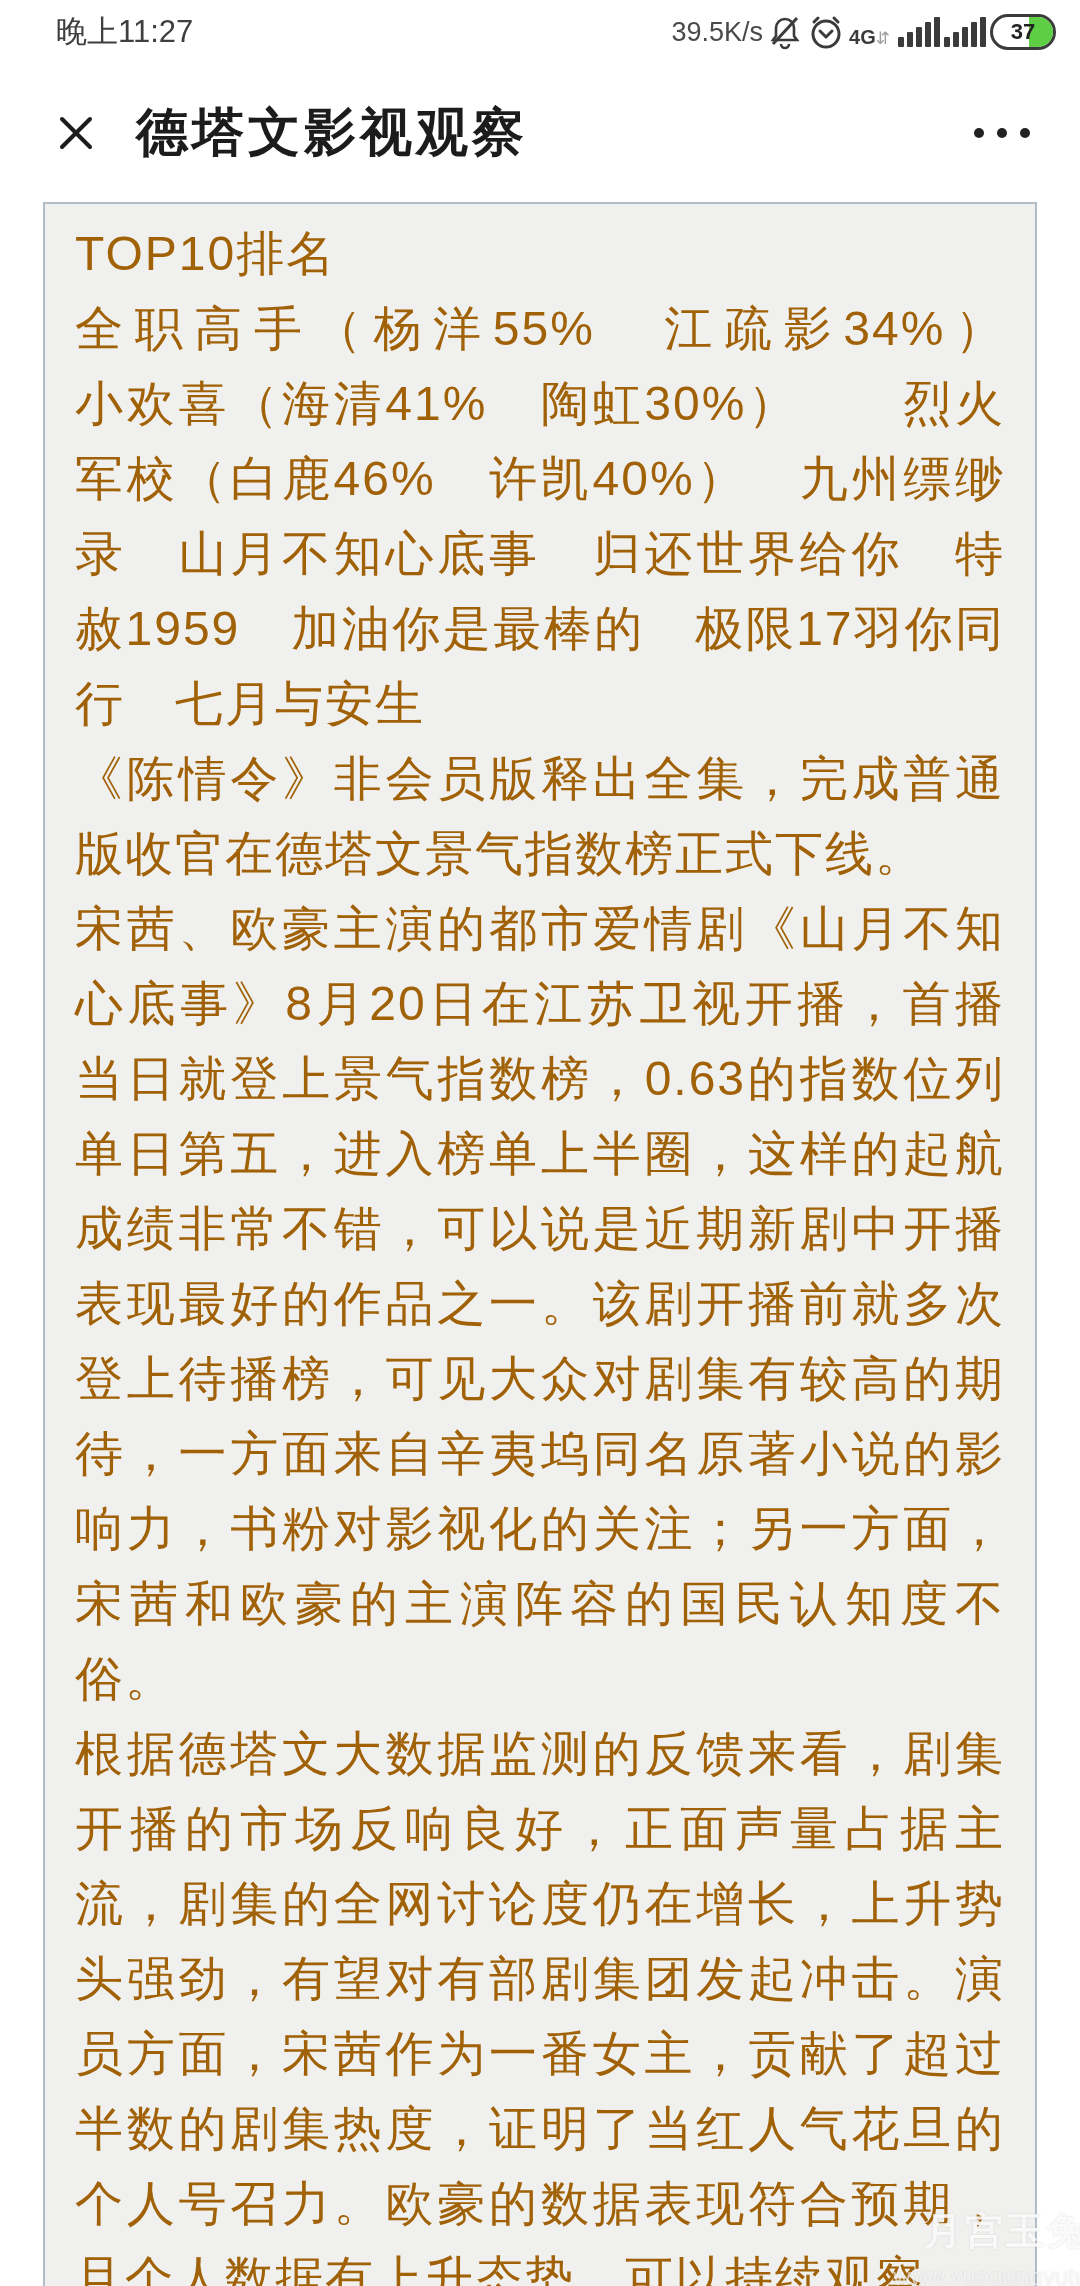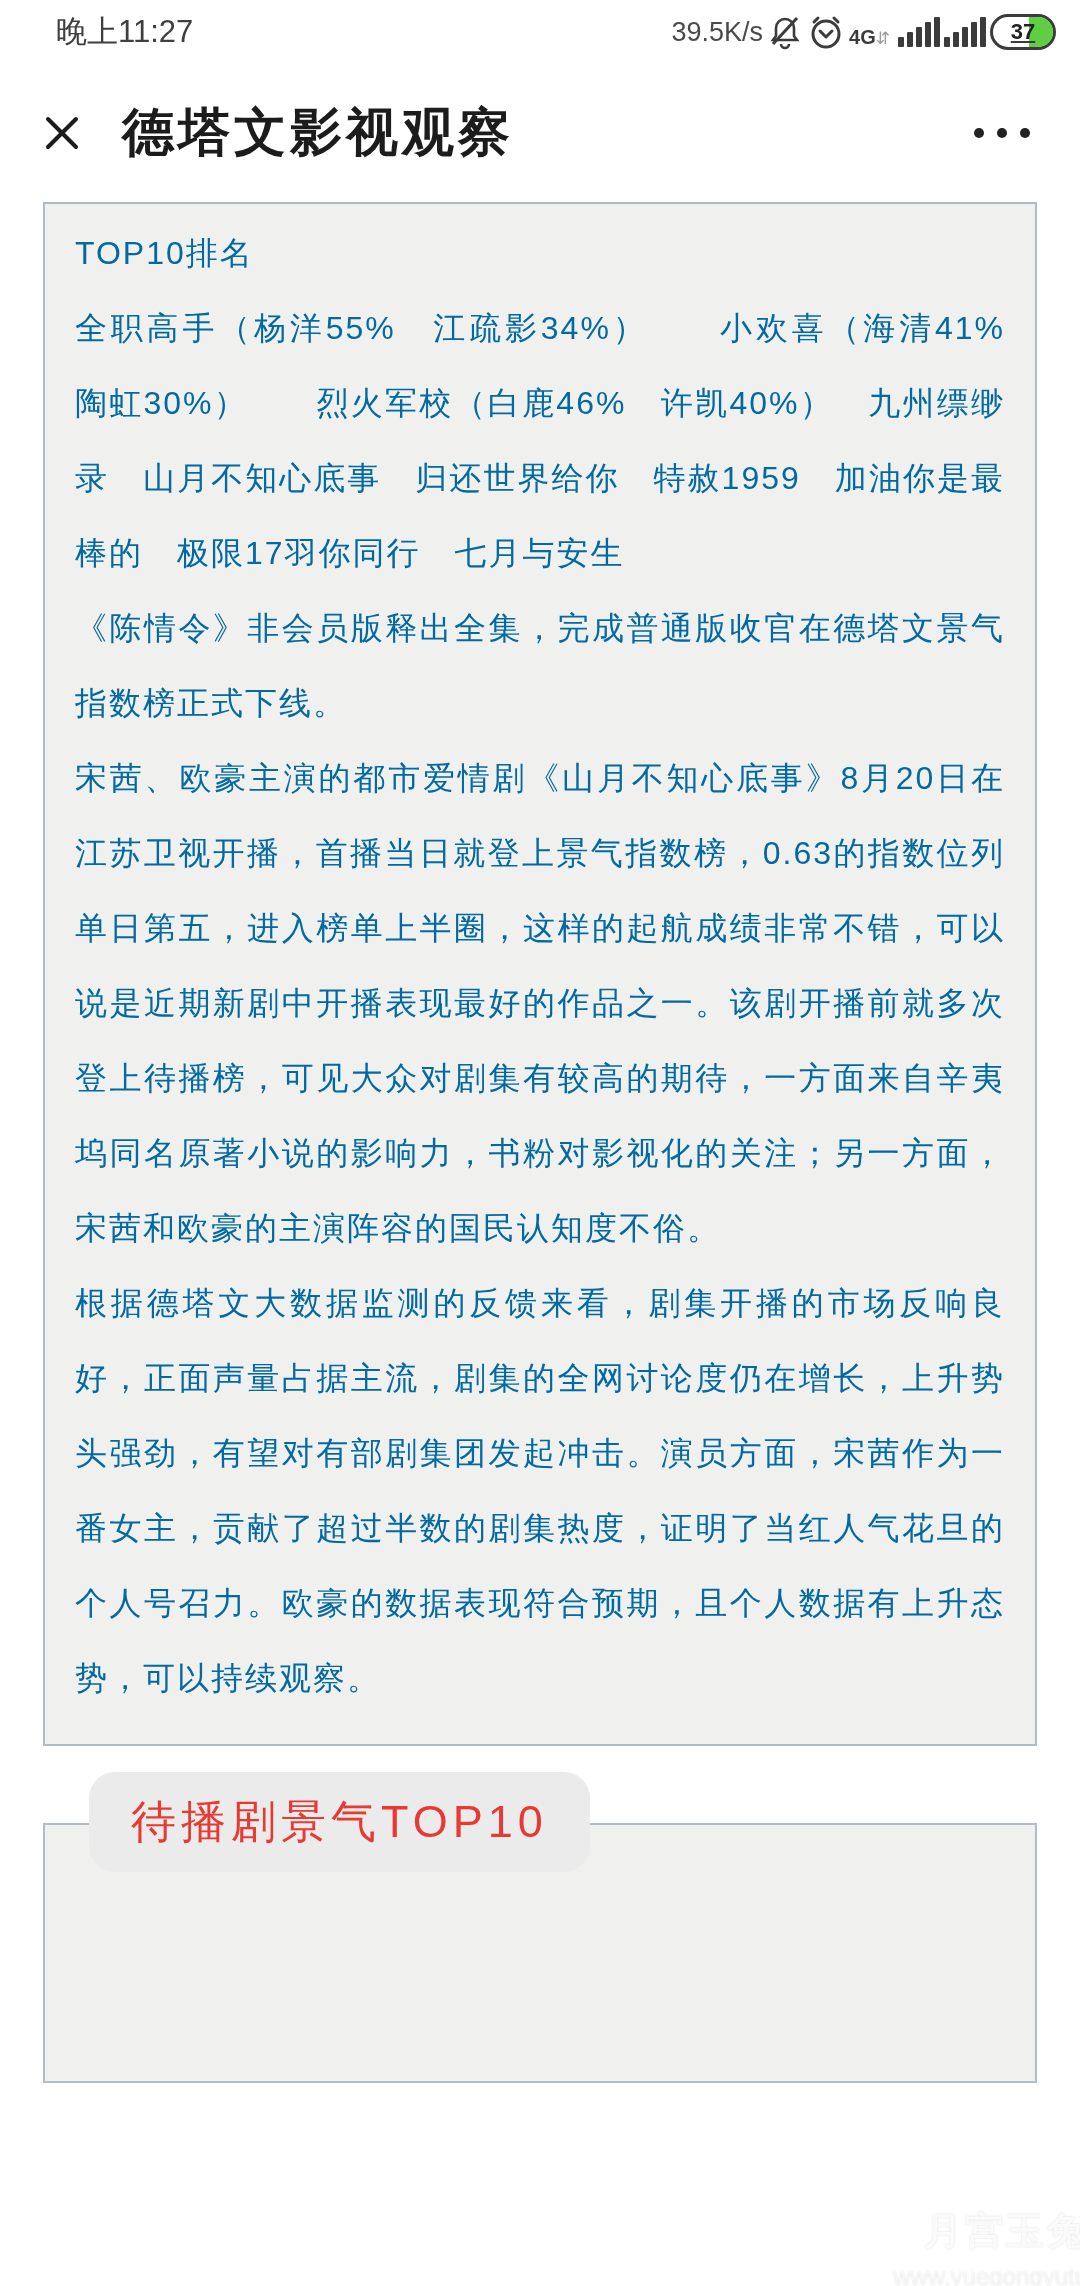--- a/index.html
+++ b/index.html
@@ -26,43 +26,43 @@
   .bars{display:flex;align-items:flex-end;gap:3px;}
   .bars i{display:block;width:6px;background:#3b3b3b;border-radius:1px;}
   .bars i:nth-child(1){height:10px;}
   .bars i:nth-child(2){height:15px;}
   .bars i:nth-child(3){height:20px;}
   .bars i:nth-child(4){height:25px;}
   .bars i:nth-child(5){height:30px;}
   .battery{
     position:relative;width:66px;height:36px;border:3px solid #3b3b3b;
     border-radius:18px;box-sizing:border-box;overflow:hidden;
-    display:flex;align-items:center;justify-content:center;text-decoration:underline;
+    display:flex;align-items:center;justify-content:center;
   }
   .battery .fill{position:absolute;right:0;top:0;bottom:0;width:40%;background:#5ecf45;}
   .battery .pct{position:relative;font-size:22px;font-weight:bold;color:#222;z-index:1;}
   
   .header{
     height:138px;display:flex;align-items:center;
-    padding:0 40px 0 36px;box-sizing:border-box;background:#fff;
+    padding:0 40px 0 36px;box-sizing:border-box;background:#fff;margin-left:14px;
   }
   .close-btn{width:52px;height:52px;display:flex;align-items:center;justify-content:center;cursor:pointer;}
   .page-title{margin-left:34px;font-size:52px;font-weight:bold;color:#1c1c1c;letter-spacing:4px;}
   .hdr-spacer{flex:1 1 auto;}
   .more-btn{display:flex;gap:13px;align-items:center;padding:10px;cursor:pointer;}
   .more-btn i{width:10px;height:10px;border-radius:50%;background:#222;display:block;}
   
   .card{
     width:994px;margin-left:43px;box-sizing:border-box;
     background:#f0f0ef;border:2px solid #b2bcc6;
   }
   .card1{padding:12px 30px 28px 30px;}
   .card1 p,.card1 h3{
-    margin:0;font-size:32px;font-weight:normal;
-    color:#0369a1;line-height:75px;letter-spacing:2px;
+    margin:0;font-size:48px;font-weight:normal;
+    color:#a16207;line-height:75px;letter-spacing:2px;
     text-align:justify;
   }
   .heading2{margin-top:55px !important;}
   
   .card2{
     margin-top:77px;position:relative;height:260px;
     padding-top:64px;
   }
   .chip{
     position:absolute;top:-53px;left:44px;z-index:2;

